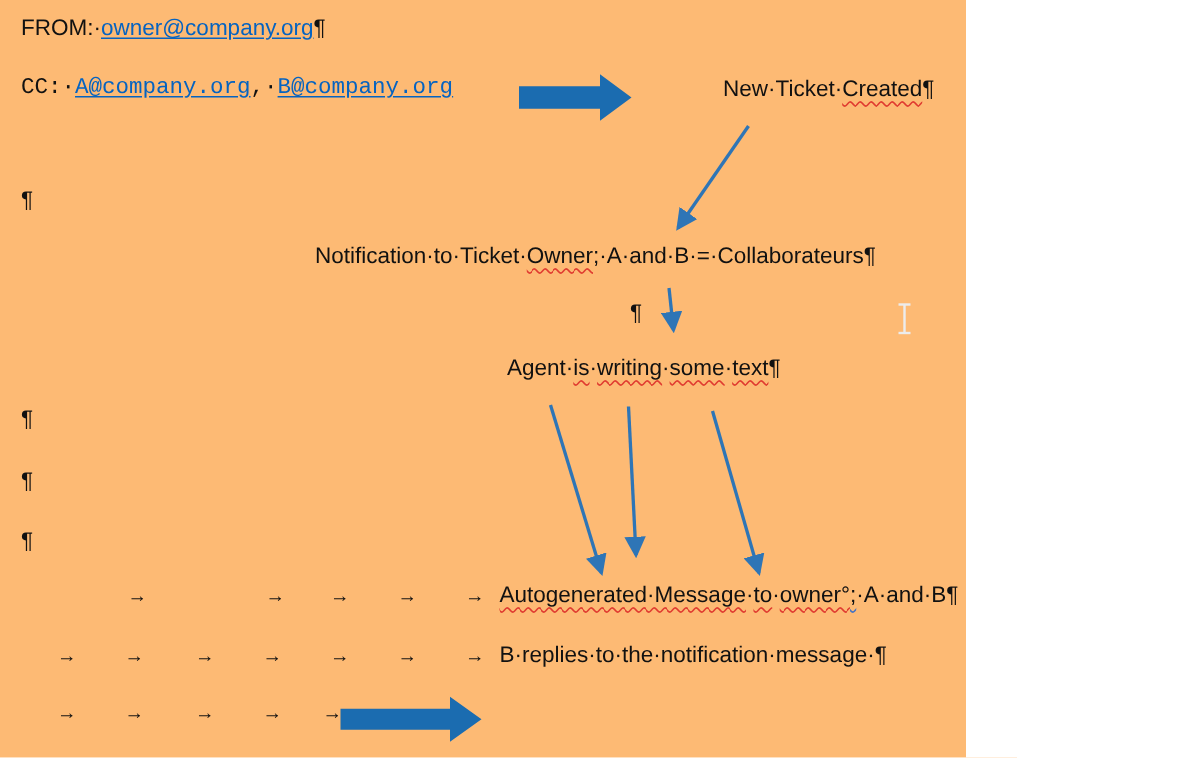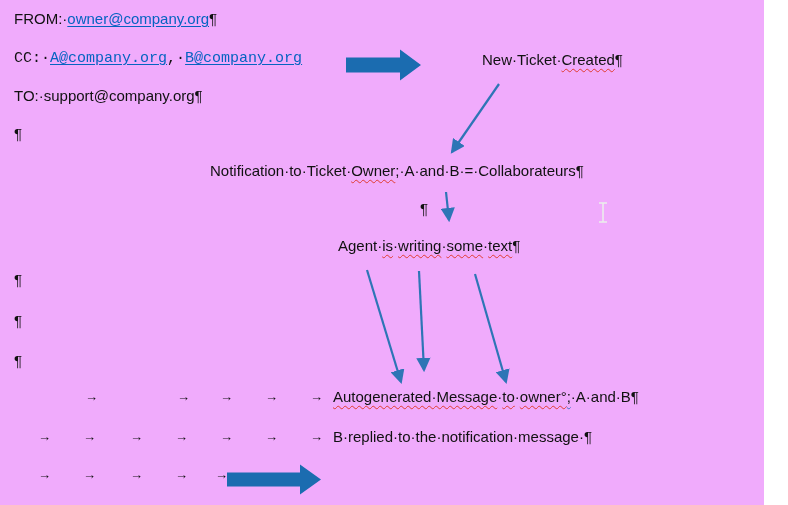--- a/index.html
+++ b/index.html
@@ -1,18 +1,18 @@
 <!DOCTYPE html>
 <html style="--link: #0563C1; --big_arrow: #1B6CB0; --thin_arrow: #2E75B6; --squiggle_red: #E03B30; --squiggle_blue: #4472C4; --text: #111111; --cursor: #ECECEC;"><head>
 <meta charset="utf-8">
 <style>
   * { margin:0; padding:0; box-sizing:border-box; }
   html,body { background:#ffffff; }
   .page {
-    position:relative; width:764px; height:505px; background:#f0abfc; overflow:hidden;
+    position:relative; width:644px; height:505px; background:#fdba74; overflow:hidden;
     font-family:"Liberation Sans", sans-serif; font-size:15px; color:var(--text,#111);
   }
   .line { position:absolute; white-space:pre; line-height:18px; }
   .tabrow { position:absolute; left:0; width:788px; height:18px; }
   .tab { position:absolute; top:0; font-size:13px; line-height:18px; color:var(--text,#111); }
   .link { color:var(--link,#0563C1); text-decoration:underline; text-underline-offset:2px; cursor:pointer; }
   .sq-red  { text-decoration-line:underline; text-decoration-style:wavy;
              text-decoration-color:var(--squiggle_red,#E03B30); text-decoration-thickness:1px;
              text-underline-offset:2.5px; text-decoration-skip-ink:none; }
   .sq-blue { text-decoration-line:underline; text-decoration-style:wavy;
@@ -45,21 +45,20 @@
       <line x1="599" y1="203" x2="607" y2="203"></line>
       <line x1="603" y1="203" x2="603" y2="222"></line>
       <line x1="599" y1="222" x2="607" y2="222"></line>
     </g>
   </svg>
 
   <div class="line" style="left:14px; top:10px;"><span>FROM:·</span><a class="link">owner@company.org</a><span>¶</span></div>
 
   <div class="line" style="left:14px; top:50px;font-family:Liberation Mono, monospace;"><span>CC:·</span><a class="link">A@company.org</a><span>,·</span><a class="link">B@company.org</a></div>
 
-  <div class="line" style="left:14px; top:87px;"><span>TO:·support@company.org</span><span>¶</span></div>
 
   <div class="line" style="left:14px; top:125px;"><span>¶</span></div>
 
   <div class="line" style="left:482px; top:51px;"><span>New·Ticket·</span><span class="sq-red">Created</span><span>¶</span></div>
 
   <div class="line" style="left:210px; top:162px;"><span>Notification·to·Ticket·</span><span class="sq-red">Owner</span><span>;·A·and·B·=·Collaborateurs</span><span>¶</span></div>
 
   <div class="line" style="left:420px; top:200px;"><span>¶</span></div>
 
   <div class="line" style="left:318px; top:237px;margin-left:20px;"><span>Agent·</span><span class="sq-red">is</span><span>·</span><span class="sq-red">writing</span><span>·</span><span class="sq-red">some</span><span>·</span><span class="sq-red">text</span><span>¶</span></div>
@@ -79,21 +78,21 @@
 
   <div class="tabrow" style="top:428px;">
     <span class="tab" style="left:38px;">→</span>
     <span class="tab" style="left:83px;">→</span>
     <span class="tab" style="left:130px;">→</span>
     <span class="tab" style="left:175px;">→</span>
     <span class="tab" style="left:220px;">→</span>
     <span class="tab" style="left:265px;">→</span>
     <span class="tab" style="left:310px;">→</span>
   </div>
-  <div class="line" style="left:333px; top:428px;"><span>B·replied·to·the·notification·message·</span><span>¶</span></div>
+  <div class="line" style="left:333px; top:428px;"><span>B·replies·to·the·notification·message·</span><span>¶</span></div>
 
   <div class="tabrow" style="top:466px;">
     <span class="tab" style="left:38px;">→</span>
     <span class="tab" style="left:83px;">→</span>
     <span class="tab" style="left:130px;">→</span>
     <span class="tab" style="left:175px;">→</span>
     <span class="tab" style="left:215px;">→</span>
   </div>
 
 </div>

